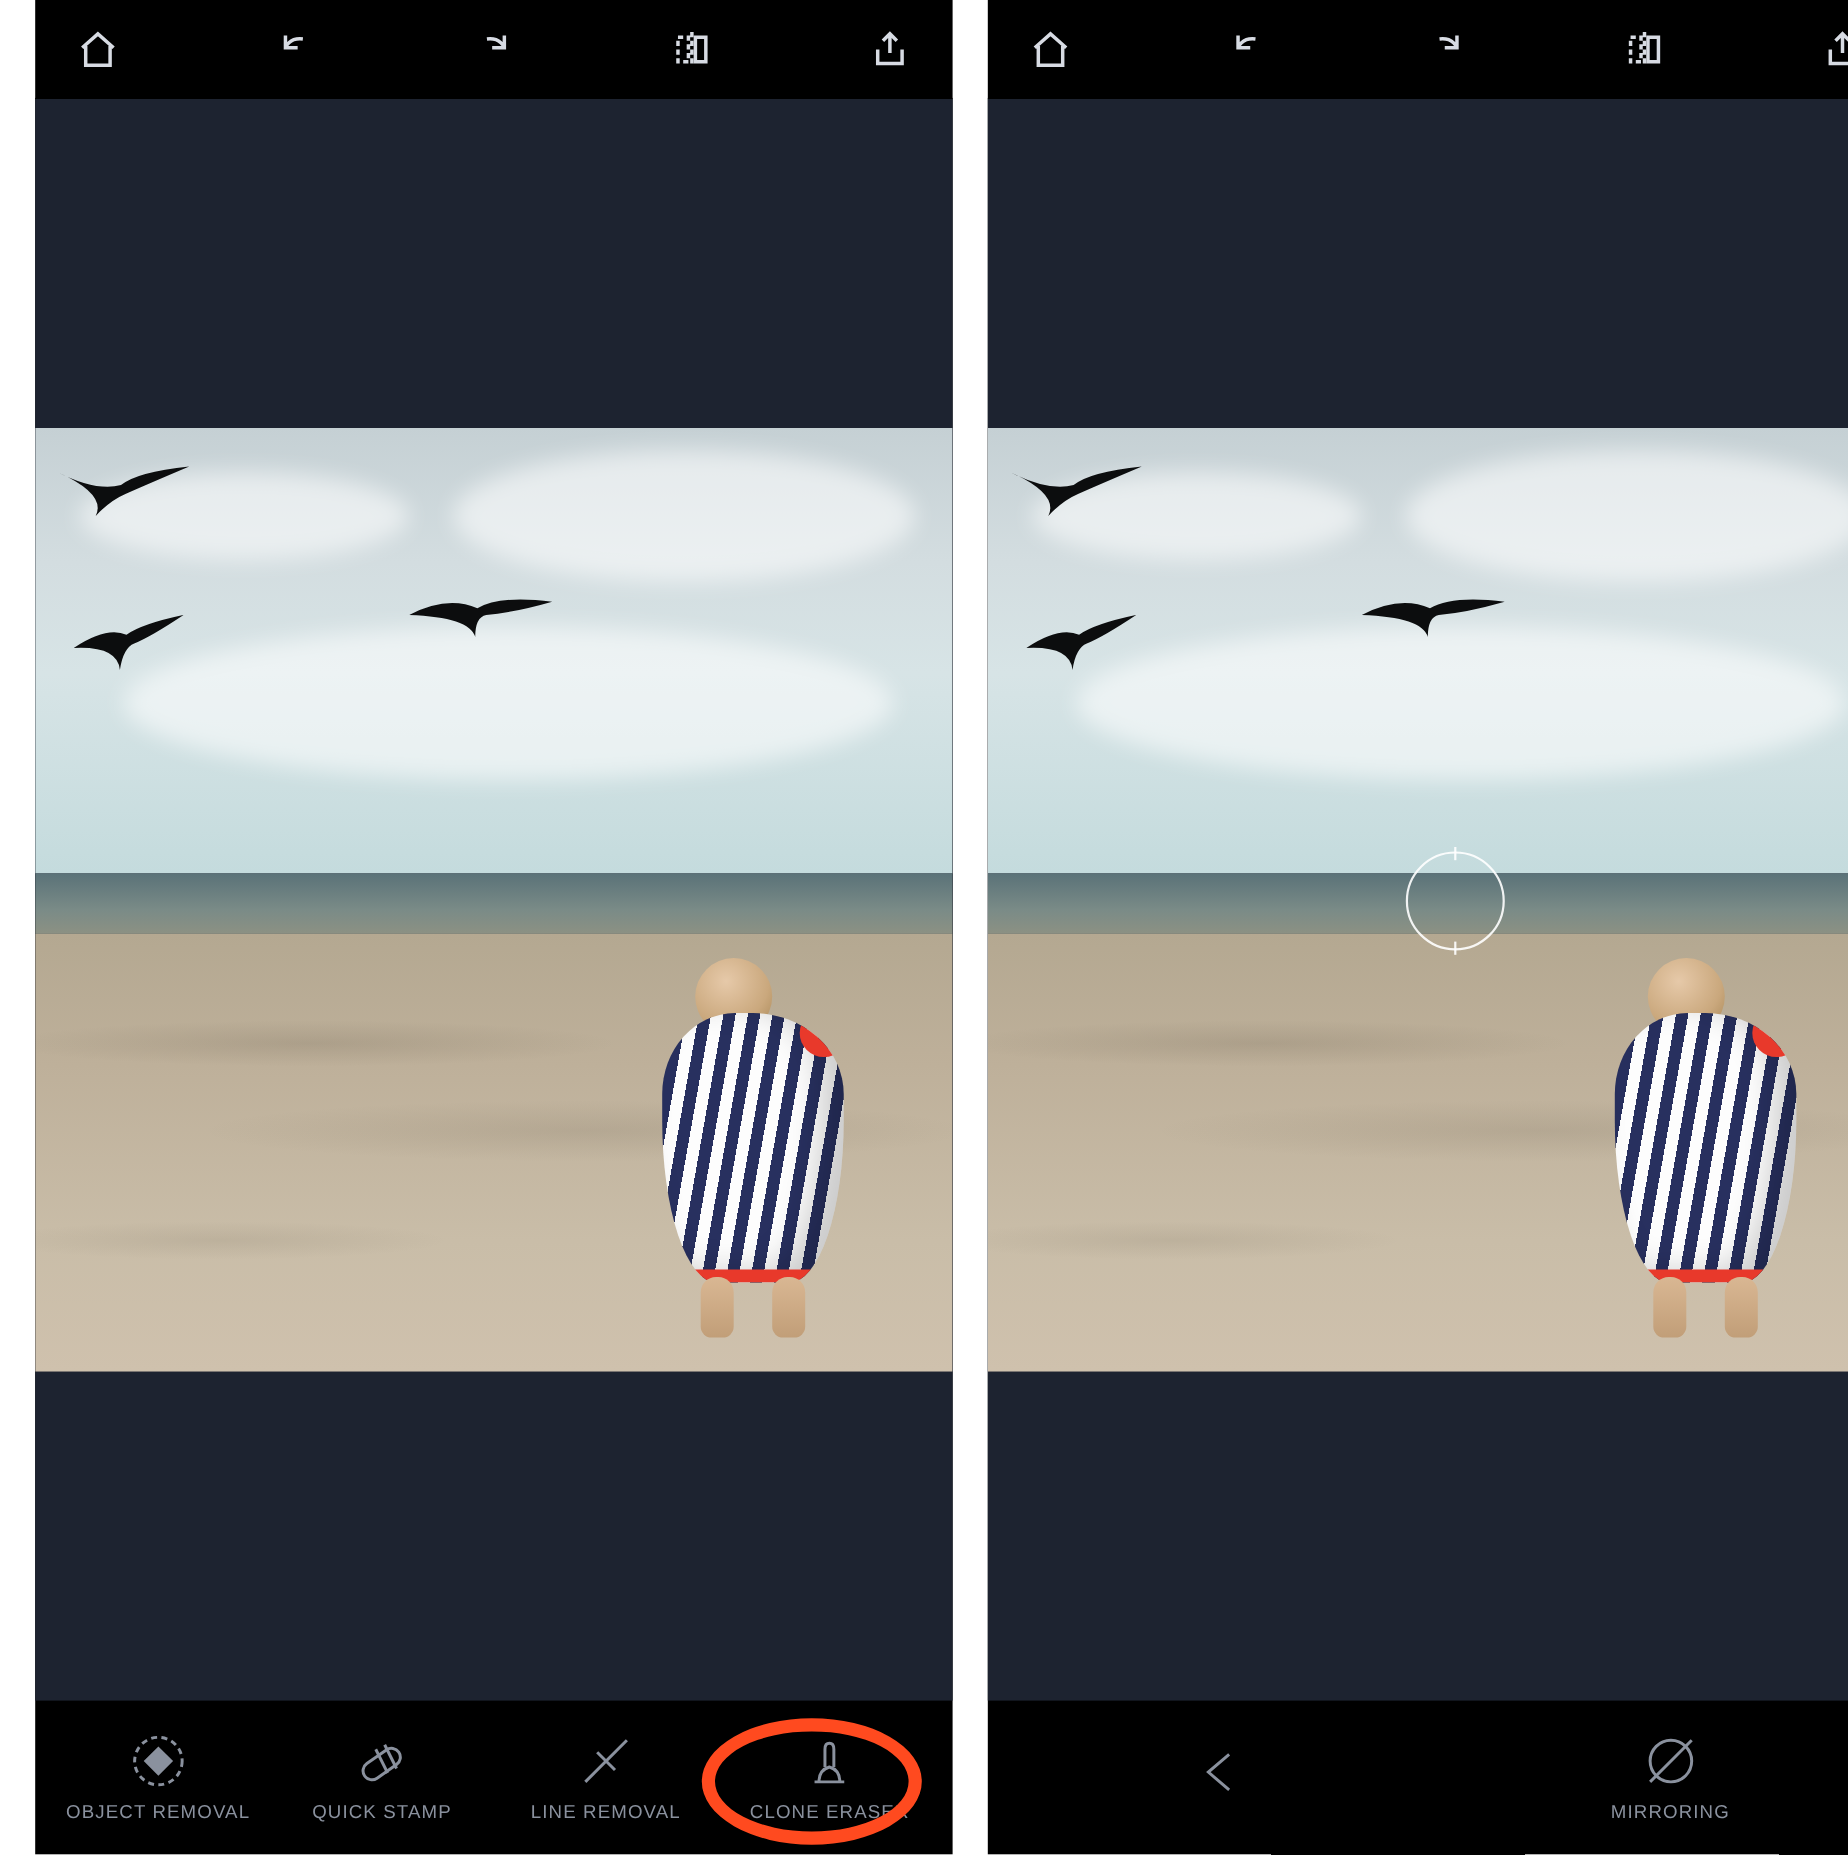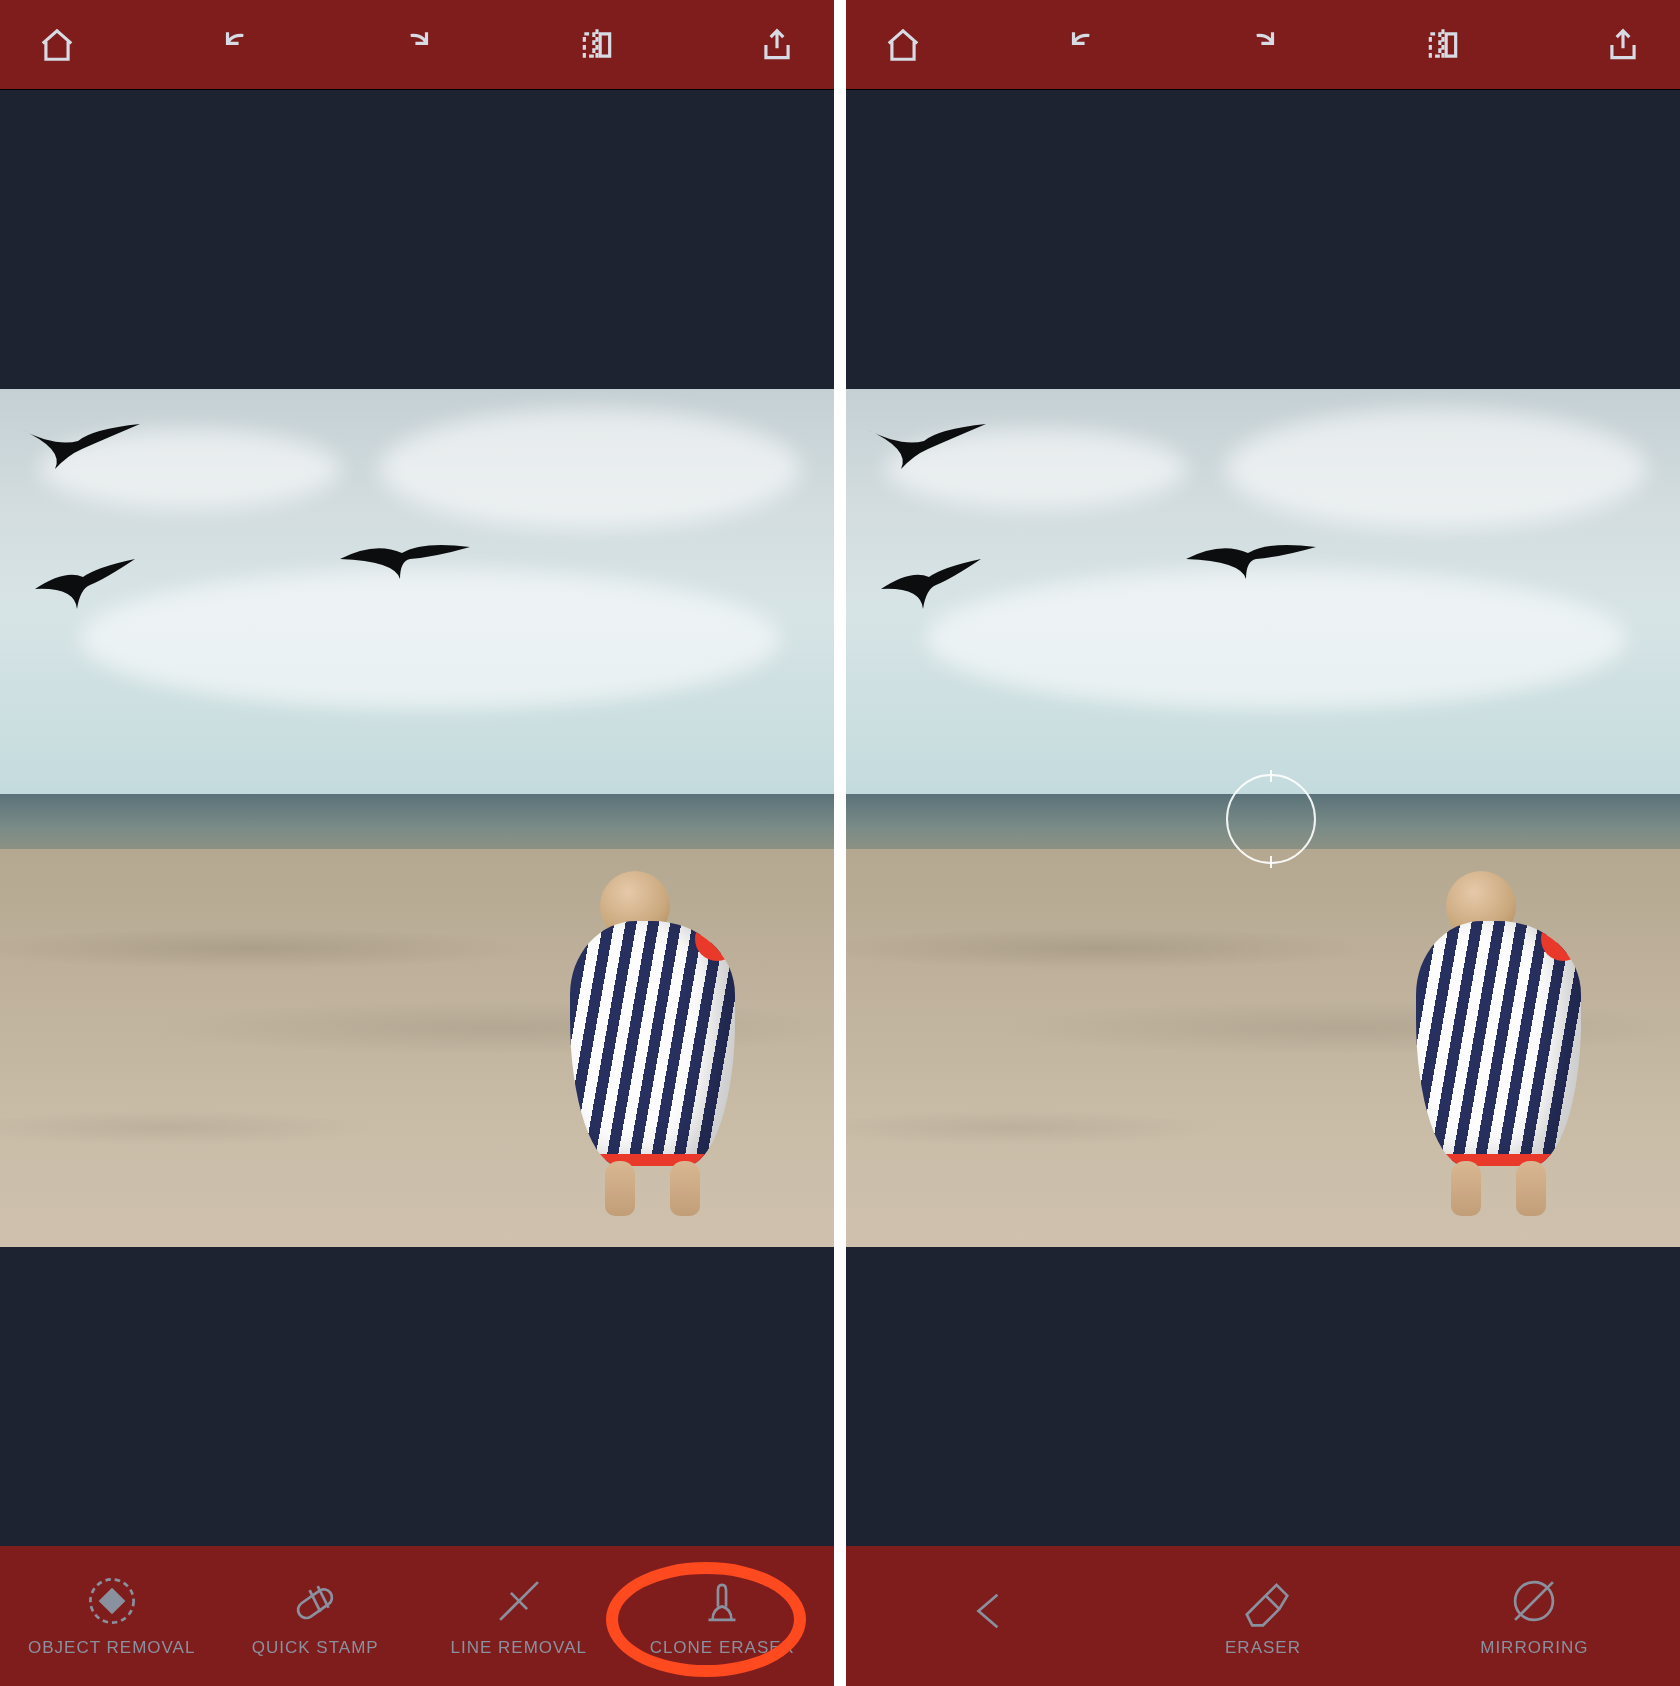--- a/index.html
+++ b/index.html
@@ -7,24 +7,25 @@
     width: 1680px;
     height: 1686px;
     background: #ffffff;
     display: flex;
     font-family: -apple-system, "Helvetica Neue", Arial, sans-serif;
     overflow: hidden;
   }
   .pane {
     width: 834px;
     height: 1686px;
-    background: #7f1d1d;
+    background: #000000;
     display: flex;
     flex-direction: column;
     position: relative;
+    margin-left: 32px;
   }
   .gap {
     width: 12px;
     height: 1686px;
     background: #ffffff;
   }
   
   .topbar {
     height: 90px;
     display: flex;
@@ -285,28 +286,20 @@
       <div class="ticon">
           <svg viewBox="0 0 40 40">
             <path d="M24 8 L10 20 L24 32"></path>
           </svg>
         </div>
       <div class="tlabel"></div>
     </div>
     <div class="tool">
       <div class="ticon">
           <svg viewBox="0 0 40 40">
-            <path d="M8 30 L22 16 L32 26 L20 38 H12 Z M22 16 L30 8 L38 16 L32 26"></path>
-          </svg>
-        </div>
-      <div class="tlabel">ERASER</div>
-    </div>
-    <div class="tool">
-      <div class="ticon">
-          <svg viewBox="0 0 40 40">
             <ellipse cx="20" cy="20" rx="14" ry="14"></ellipse>
             <line x1="6" y1="34" x2="34" y2="6"></line>
           </svg>
         </div>
       <div class="tlabel">MIRRORING</div>
     </div>
   </div>
 </div>
 
 </body></html>

